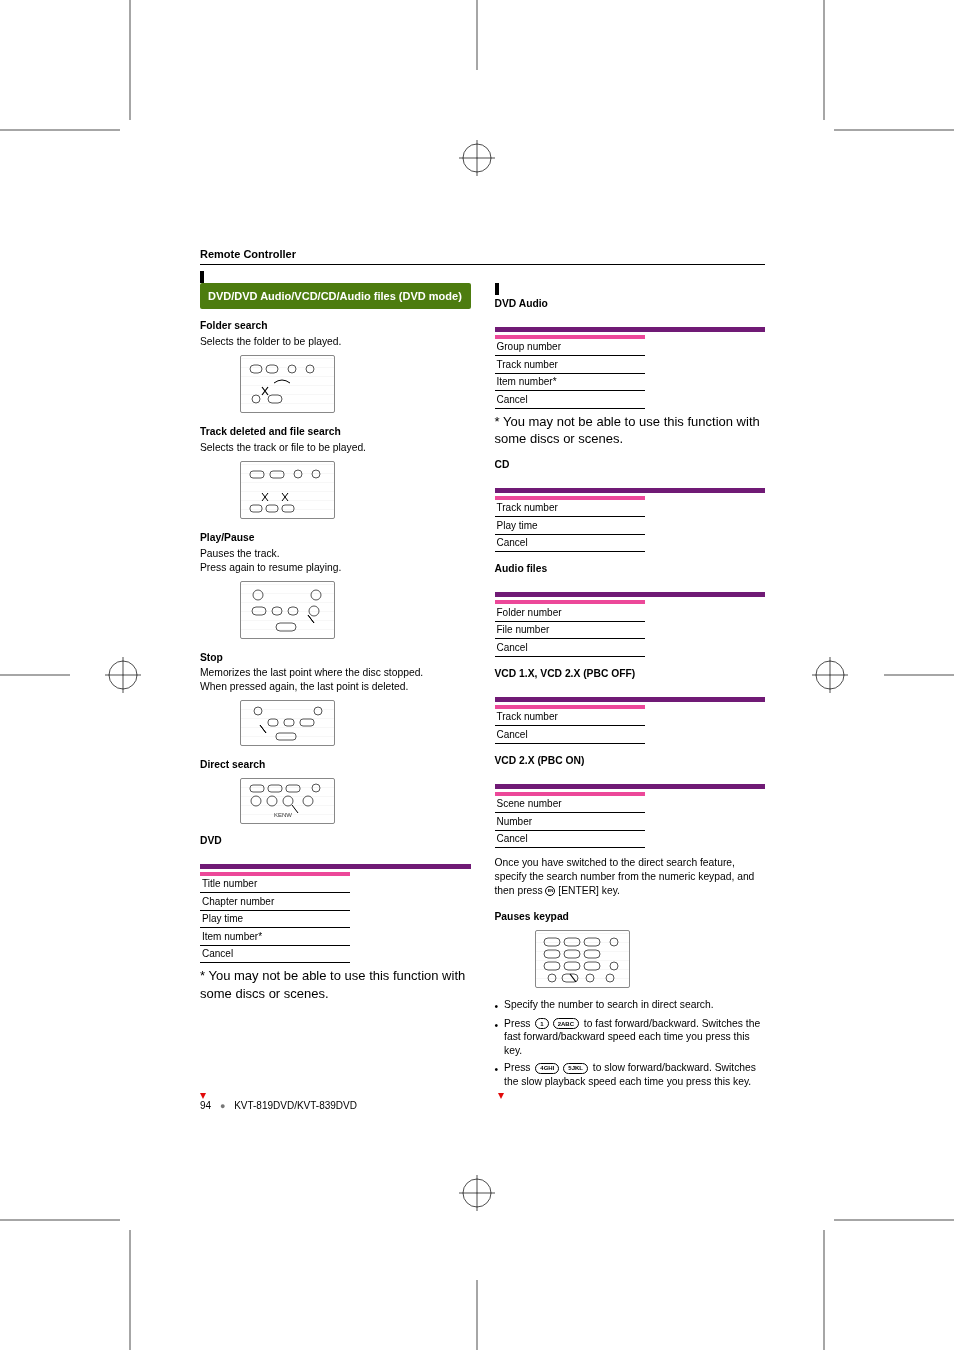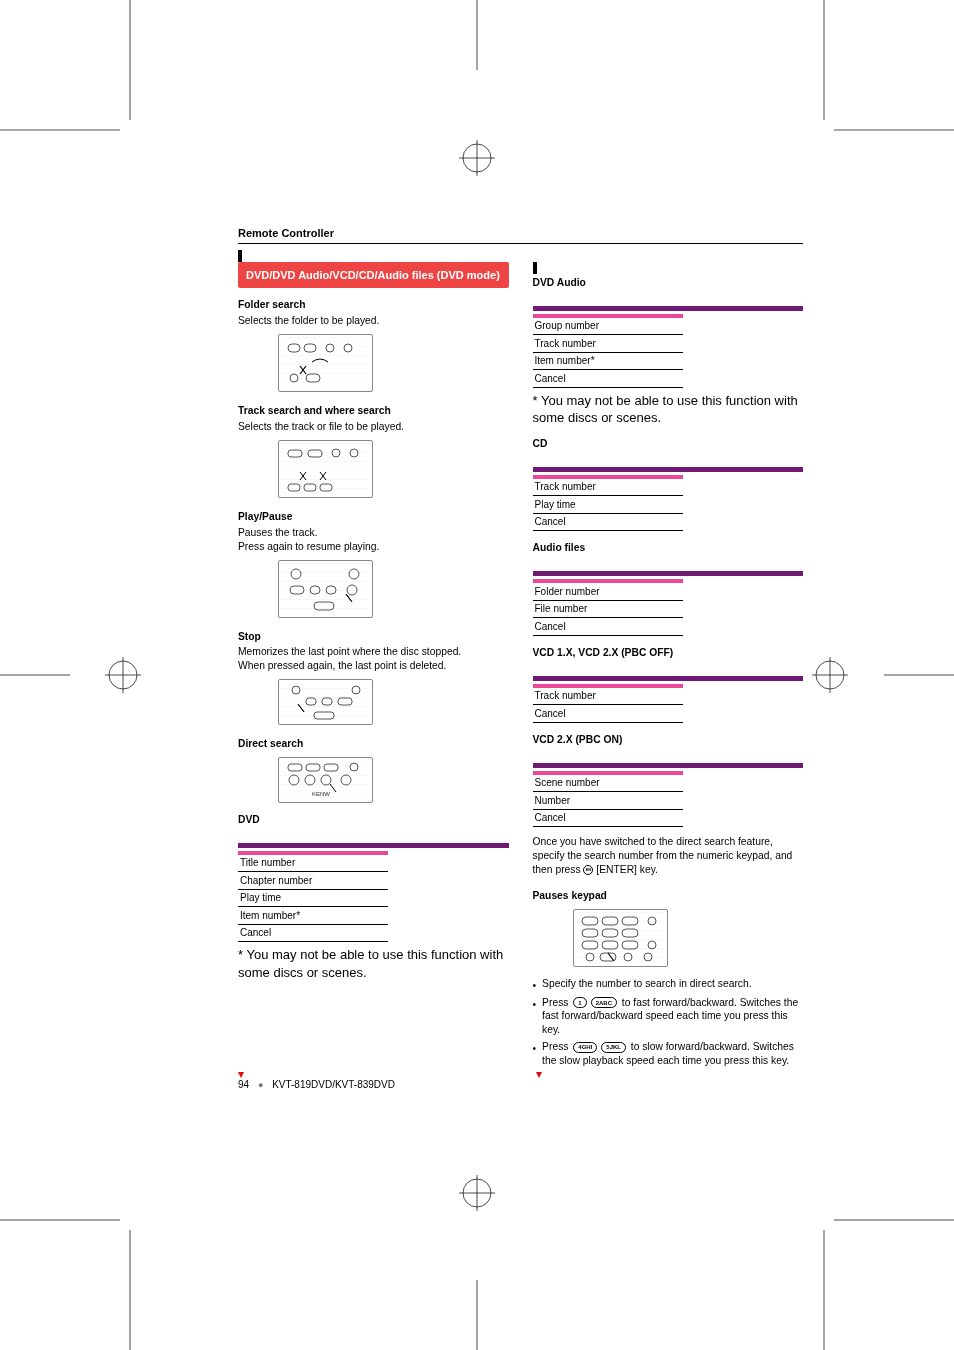--- a/index.html
+++ b/index.html
@@ -13,44 +13,43 @@
   }
   .crop-tl, .crop-tr, .crop-bl, .crop-br, .crop-top, .crop-left, .crop-right, .crop-bottom {
     position: absolute;
     stroke: #000;
     stroke-width: 0.7;
     fill: none;
   }
   .page {
     position: absolute;
     left: 200px;
-    top: 223px;
+    top: 244px;
     width: 565px;
-    margin-left: 38px;
   }
   .header-line {
     border-bottom: 0.8px solid #000;
     padding-bottom: 2px;
     margin-bottom: 18px;
   }
   .header-text {
     font-size: 11px;
     font-weight: bold;
   }
   .columns {
     display: flex;
     gap: 24px;
   }
   .col {
     width: 275px;
     font-size: 10.3px;
     line-height: 1.35;
   }
   .title-bar {
-    background: #ef4444;
+    background: #4d7c0f;
     color: #fff;
     padding: 6px 8px;
     font-size: 11px;
     font-weight: bold;
     border-radius: 2px;
     margin-bottom: 10px;
     line-height: 1.3;
     position: relative;
   }
   .title-bar::before {
@@ -237,21 +236,21 @@
             <rect x="22" y="6" width="12" height="8" rx="4" fill="none" stroke="#555"></rect>
             <circle cx="48" cy="10" r="4" fill="none" stroke="#555"></circle>
             <circle cx="66" cy="10" r="4" fill="none" stroke="#555"></circle>
             <path d="M18 28 l6 8 M18 36 l6 -8" stroke="#000" stroke-width="1.2"></path>
             <path d="M30 24 q8 -6 16 0" stroke="#000" fill="none"></path>
             <circle cx="12" cy="40" r="4" fill="none" stroke="#555"></circle>
             <rect x="24" y="36" width="14" height="8" rx="4" fill="none" stroke="#555"></rect>
           </svg>
       </div>
 
-      <div class="sub-bold">Track search and where search</div>
+      <div class="sub-bold">Track deleted and file search</div>
       <div>Selects the track or file to be played.</div>
       <div class="remote-fig">
         <svg viewBox="0 0 88 50">
             <rect x="6" y="6" width="14" height="7" rx="3" fill="none" stroke="#555"></rect>
             <rect x="26" y="6" width="14" height="7" rx="3" fill="none" stroke="#555"></rect>
             <circle cx="54" cy="9" r="4" fill="none" stroke="#555"></circle>
             <circle cx="72" cy="9" r="4" fill="none" stroke="#555"></circle>
             <path d="M18 28 l6 8 M18 36 l6 -8" stroke="#000"></path>
             <path d="M38 28 l6 8 M38 36 l6 -8" stroke="#000"></path>
             <rect x="6" y="40" width="12" height="7" rx="3" fill="none" stroke="#555"></rect>

